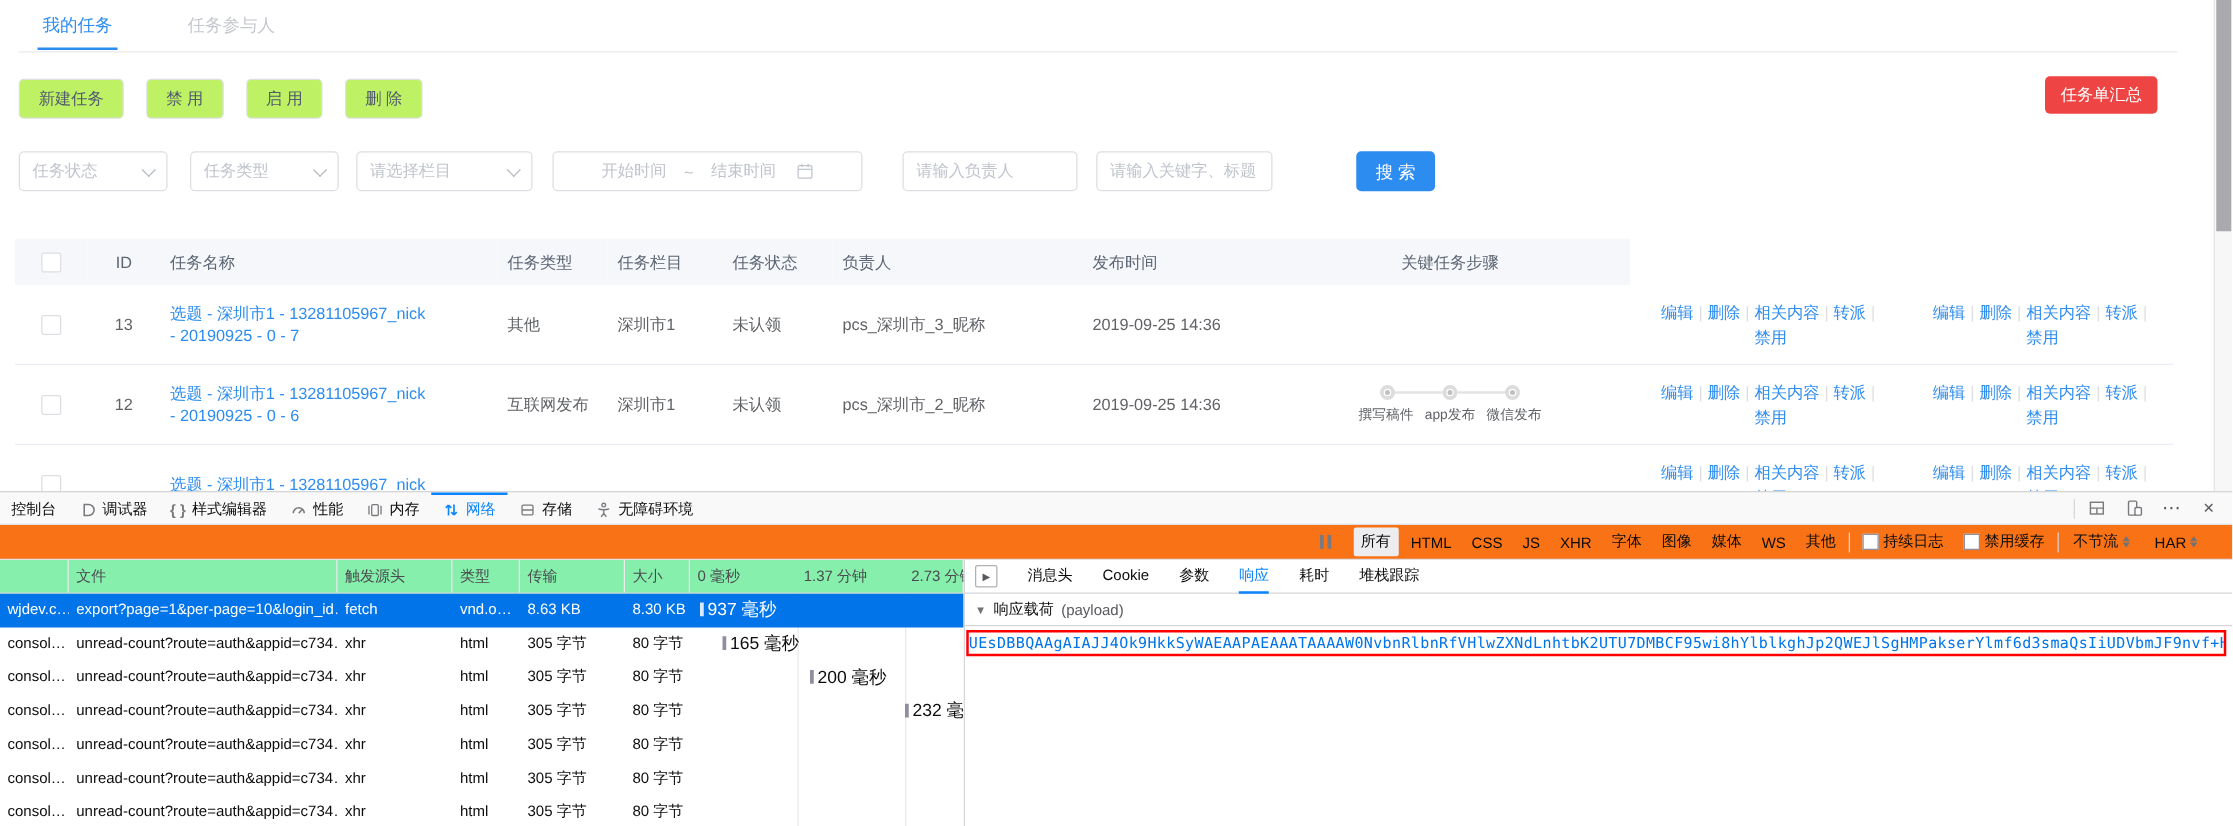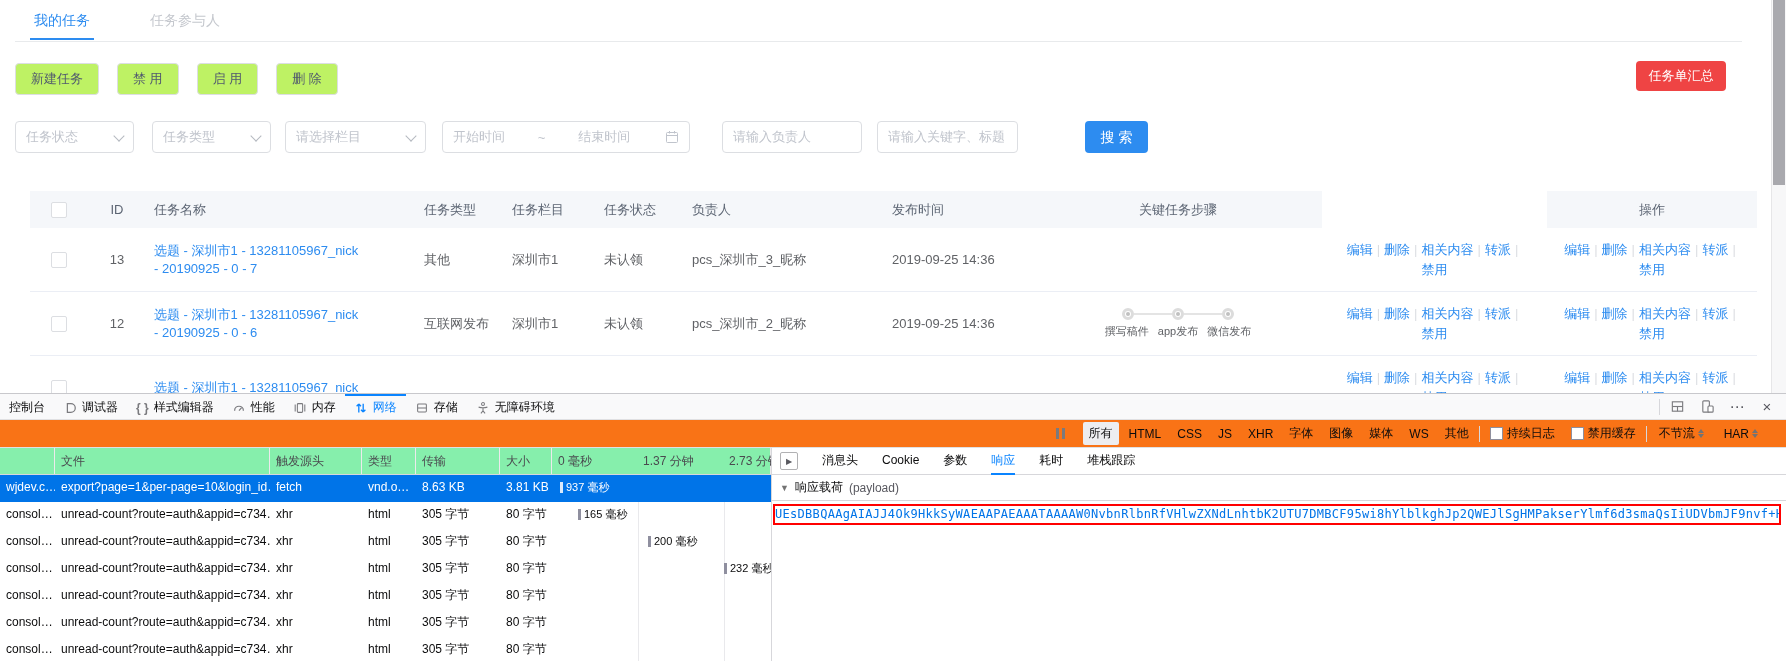--- a/index.html
+++ b/index.html
@@ -18,29 +18,29 @@
   .summary-btn{position:absolute;left:1636px;top:61px;width:90px;height:30px;line-height:30px;text-align:center;background:#ef4444;color:#fff;border-radius:4px;font-size:13px;}
 
   
   .filters{position:absolute;left:0;top:121px;height:32px;width:1786px;}
   .fbox{position:absolute;top:0;height:32px;border:1px solid #dcdee2;border-radius:4px;background:#fff;box-sizing:border-box;
         display:flex;align-items:center;padding:0 10px;color:#c0c4cc;font-size:13px;}
   .chev{width:7px;height:7px;border-right:1px solid #b5b9c0;border-bottom:1px solid #b5b9c0;transform:rotate(45deg);margin-left:auto;margin-top:-3px;}
   .f-status{left:15px;width:119px;}
   .f-type{left:152px;width:119px;}
   .f-col{left:285px;width:141px;}
-  .f-date{left:442px;width:248px;justify-content:space-between;gap:14px;}
+  .f-date{left:442px;width:248px;justify-content:center;gap:14px;}
   .f-owner{left:722px;width:140px;}
   .f-key{left:877px;width:141px;}
   .search-btn{position:absolute;left:1037px;top:0;width:63px;height:32px;background:#2d8cf0;color:#fff;border-radius:4px;
         text-align:center;line-height:32px;font-size:14px;margin-left:48px;}
   .cal{margin-left:2px;}
 
   
-  .task-table{position:absolute;left:30px;top:191px;width:1727px;}
+  .task-table{position:absolute;left:12px;top:191px;width:1727px;}
   .tgrid{display:grid;grid-template-columns:58px 58px 270px 88px 92px 88px 200px 150px 288px 225px 210px;}
   .thead{height:37px;background:transparent;}
   .thead .c{background:#f5f7fa;display:flex;align-items:center;color:#5c6573;font-size:13px;}
   .thead .h-act1{background:#fff;}
   .c{padding:0 8px;box-sizing:border-box;overflow:hidden;}
   .trow{border-bottom:1px solid #ebeef5;}
   .trow .c{height:63px;display:flex;align-items:center;color:#606266;}
   .cc{justify-content:center;text-align:center;}
   .cb{width:14px;height:14px;border:1px solid #dcdee2;border-radius:2px;background:#fff;display:inline-block;}
   .tlink{color:#2d8cf0;line-height:18px;display:block;text-decoration:none;cursor:pointer;}
@@ -97,21 +97,21 @@
   .net-header .nc{display:flex;align-items:center;color:#4a4a4f;border-right:1px solid #eceaec;}
   .nc{padding:0 6px;box-sizing:border-box;white-space:nowrap;overflow:hidden;}
   .nc-wf{position:relative;}
   .wfmark{position:absolute;top:0;height:27px;line-height:27px;color:#4a4a4f;white-space:nowrap;}
   .m0{left:558px;} .m1{left:643px;} .m2{left:729px;}
   .nrow{height:27px;line-height:25px;color:#0c0c0d;position:relative;cursor:pointer;}
   .nrow .nc{height:25px;}
   .nrow.sel{background:#0074e8;color:#fff;}
   .wfbar{position:absolute;top:7px;width:3px;height:11px;background:#8f8f9f;}
   .nrow.sel .wfbar{background:rgba(255,255,255,.85);}
-  .wflabel{position:absolute;top:0;line-height:25px;font-size:11px;white-space:nowrap;}
+  .wflabel{position:absolute;top:0;line-height:25px;font-size:14px;white-space:nowrap;}
 
   
   .net-details{position:absolute;left:771px;top:54px;width:1015px;height:214px;border-left:1px solid #d7d7db;box-sizing:border-box;background:#fff;overflow:hidden;}
   .det-tabs{height:27px;border-bottom:1px solid #d7d7db;box-sizing:border-box;display:flex;align-items:center;gap:24px;padding-left:8px;}
   .det-icon{width:16px;height:16px;border:1px solid #b1b1b3;border-radius:2px;display:flex;align-items:center;justify-content:center;font-size:8px;color:#58585f;cursor:pointer;}
   .dettab{color:#0c0c0d;height:27px;line-height:25px;box-sizing:border-box;border-bottom:2px solid transparent;cursor:pointer;white-space:nowrap;}
   .dettab.active{color:#0a84ff;border-bottom-color:#0a84ff;}
   .payload-head{height:26px;border-bottom:1px solid #d7d7db;box-sizing:border-box;display:flex;align-items:center;gap:6px;padding-left:8px;}
   .twisty{font-size:9px;color:#737373;}
   .payload-label{color:#0c0c0d;}
@@ -180,21 +180,20 @@
           </div>
         <div class="c cc">ID</div>
         <div class="c">任务名称</div>
         <div class="c">任务类型</div>
         <div class="c">任务栏目</div>
         <div class="c">任务状态</div>
         <div class="c">负责人</div>
         <div class="c">发布时间</div>
         <div class="c cc">关键任务步骤</div>
         <div class="c cc h-act1"></div>
-        <div class="c cc">操作</div>
       </div>
 
       <div class="tgrid trow">
         <div class="c cc">
             <span class="cb"></span>
           </div>
         <div class="c cc">13</div>
         <div class="c">
             <a class="tlink">
           <span>选题 - 深圳市1 - 13281105967_nick</span><br>
@@ -425,21 +424,21 @@
         <span class="wfmark m1">1.37 分钟</span>
         <span class="wfmark m2">2.73 分钟</span>
       </div>
 
       <div class="ngrid nrow sel">
         <span class="nc">wjdev.c…</span>
         <span class="nc">export?page=1&amp;per-page=10&amp;login_id…</span>
         <span class="nc">fetch</span>
         <span class="nc">vnd.o…</span>
         <span class="nc">8.63 KB</span>
-        <span class="nc">3.81 KB</span>
+        <span class="nc">8.30 KB</span>
         <span class="nc nc-wf">
           <span class="wfbar" style="left:8px"></span>
           <span class="wflabel" style="left:14px">937 毫秒</span>
         </span>
       </div>
 
       <div class="ngrid nrow">
         <span class="nc">consol…</span>
         <span class="nc">unread-count?route=auth&amp;appid=c734…</span>
         <span class="nc">xhr</span>

